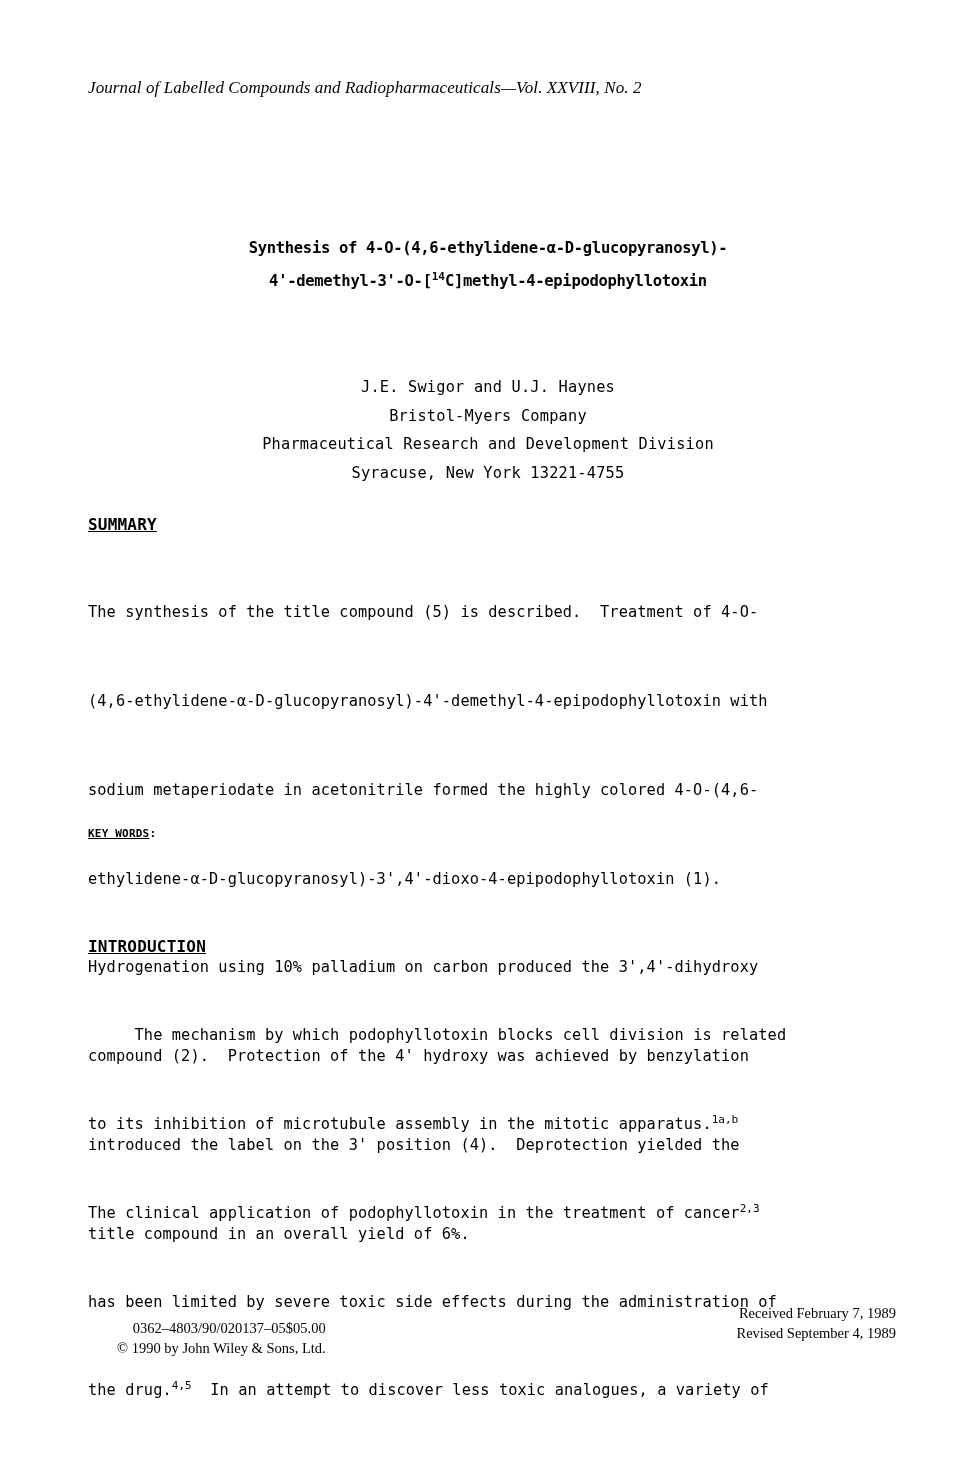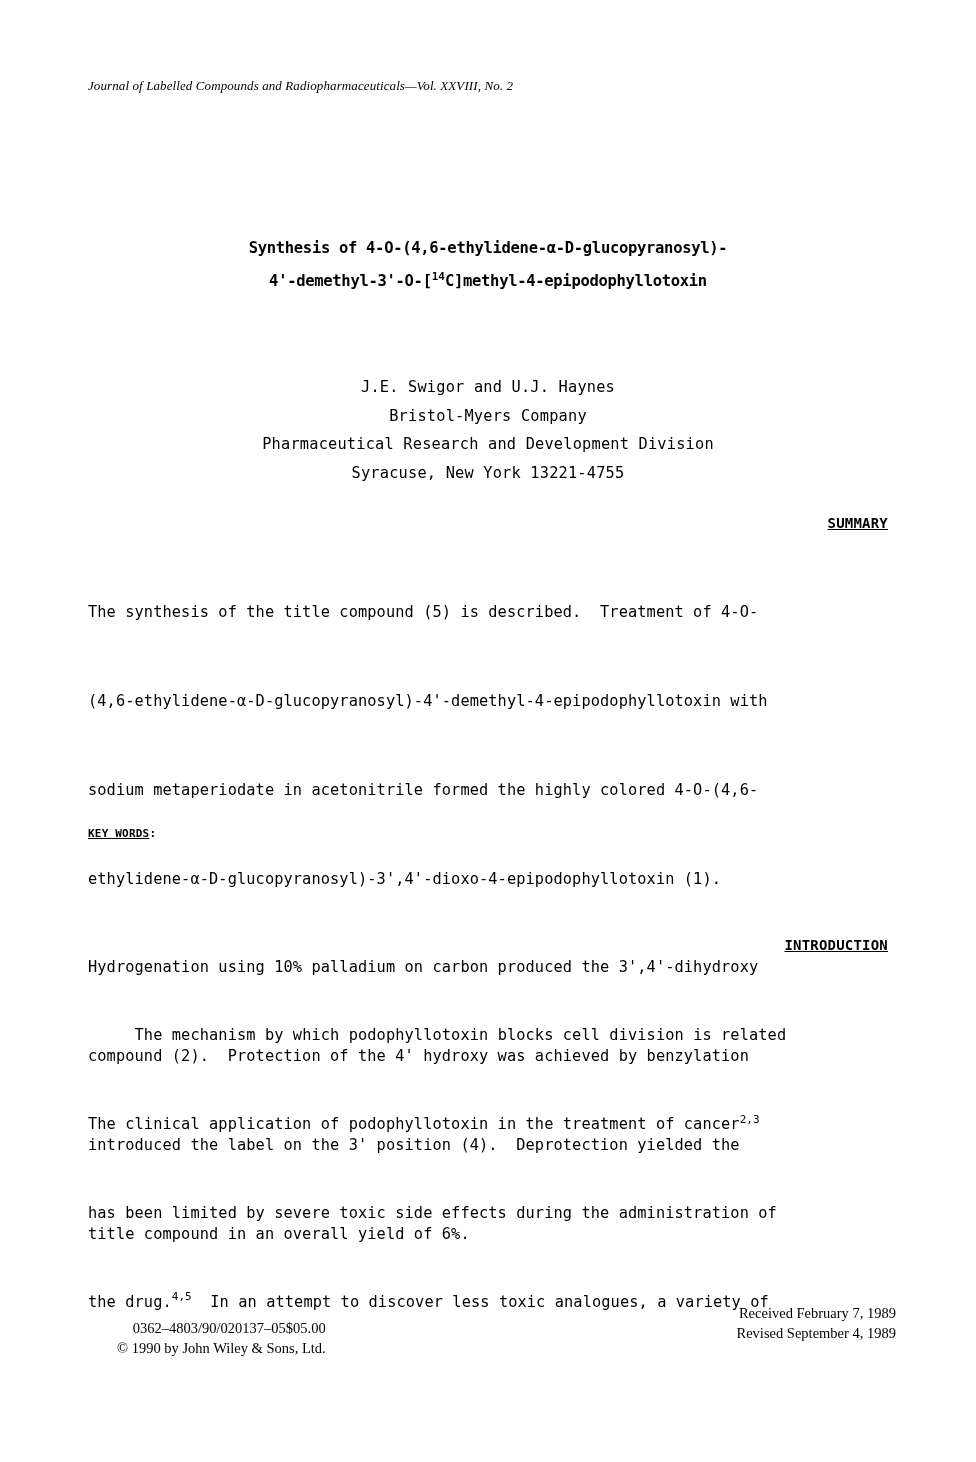--- a/index.html
+++ b/index.html
@@ -21,21 +21,21 @@
     width: 976px;
     height: 1462px;
   }
   .journal-header {
     position: absolute;
     left: 88px;
     top: 78px;
     width: 800px;
     font-family: "Liberation Serif", serif;
     font-style: italic;
-    font-size: 13px;
+    font-size: 17px;
     letter-spacing: 0.1px;
     white-space: nowrap;
   }
   .title-block {
     position: absolute;
     left: 88px;
     top: 232px;
     width: 800px;
     text-align: center;
     font-family: "DejaVu Sans Mono", monospace;
@@ -48,23 +48,23 @@
     position: absolute;
     left: 88px;
     top: 373px;
     width: 800px;
     text-align: center;
     font-size: 15.3px;
     line-height: 28.5px;
     letter-spacing: 0.2px;
   }
   .section-heading {
-    text-align: right;
+    text-align: left;
     font-weight: bold;
-    font-size: 14px;
+    font-size: 16px;
     letter-spacing: 0.2px;
     text-decoration: underline;
   }
   .body-text {
     font-size: 15.3px;
     line-height: 29.6px;
     letter-spacing: 0.1px;
     text-align: left;
     white-space: pre-wrap;
   }
@@ -182,20 +182,21 @@
   <div id="keywords-block">
     <div id="keywords-heading"><span class="kw-underline">KEY WORDS</span><span>:</span></div>
   </div>
 
   <div id="intro-heading-wrap">
     <div class="section-heading">INTRODUCTION</div>
   </div>
 
   <div id="intro-body" class="body-text">
     <div>     The mechanism by which podophyllotoxin blocks cell division is related</div>
+    <div><span>to its inhibition of microtubule assembly in the mitotic apparatus.</span><span class="sup">1a,b</span></div>
     <div><span>The clinical application of podophyllotoxin in the treatment of cancer</span><span class="sup">2,3</span></div>
     <div>has been limited by severe toxic side effects during the administration of</div>
     <div><span>the drug.</span><span class="sup">4,5</span><span>  In an attempt to discover less toxic analogues, a variety of</span></div>
     
     
     
     
     
     
   </div>

